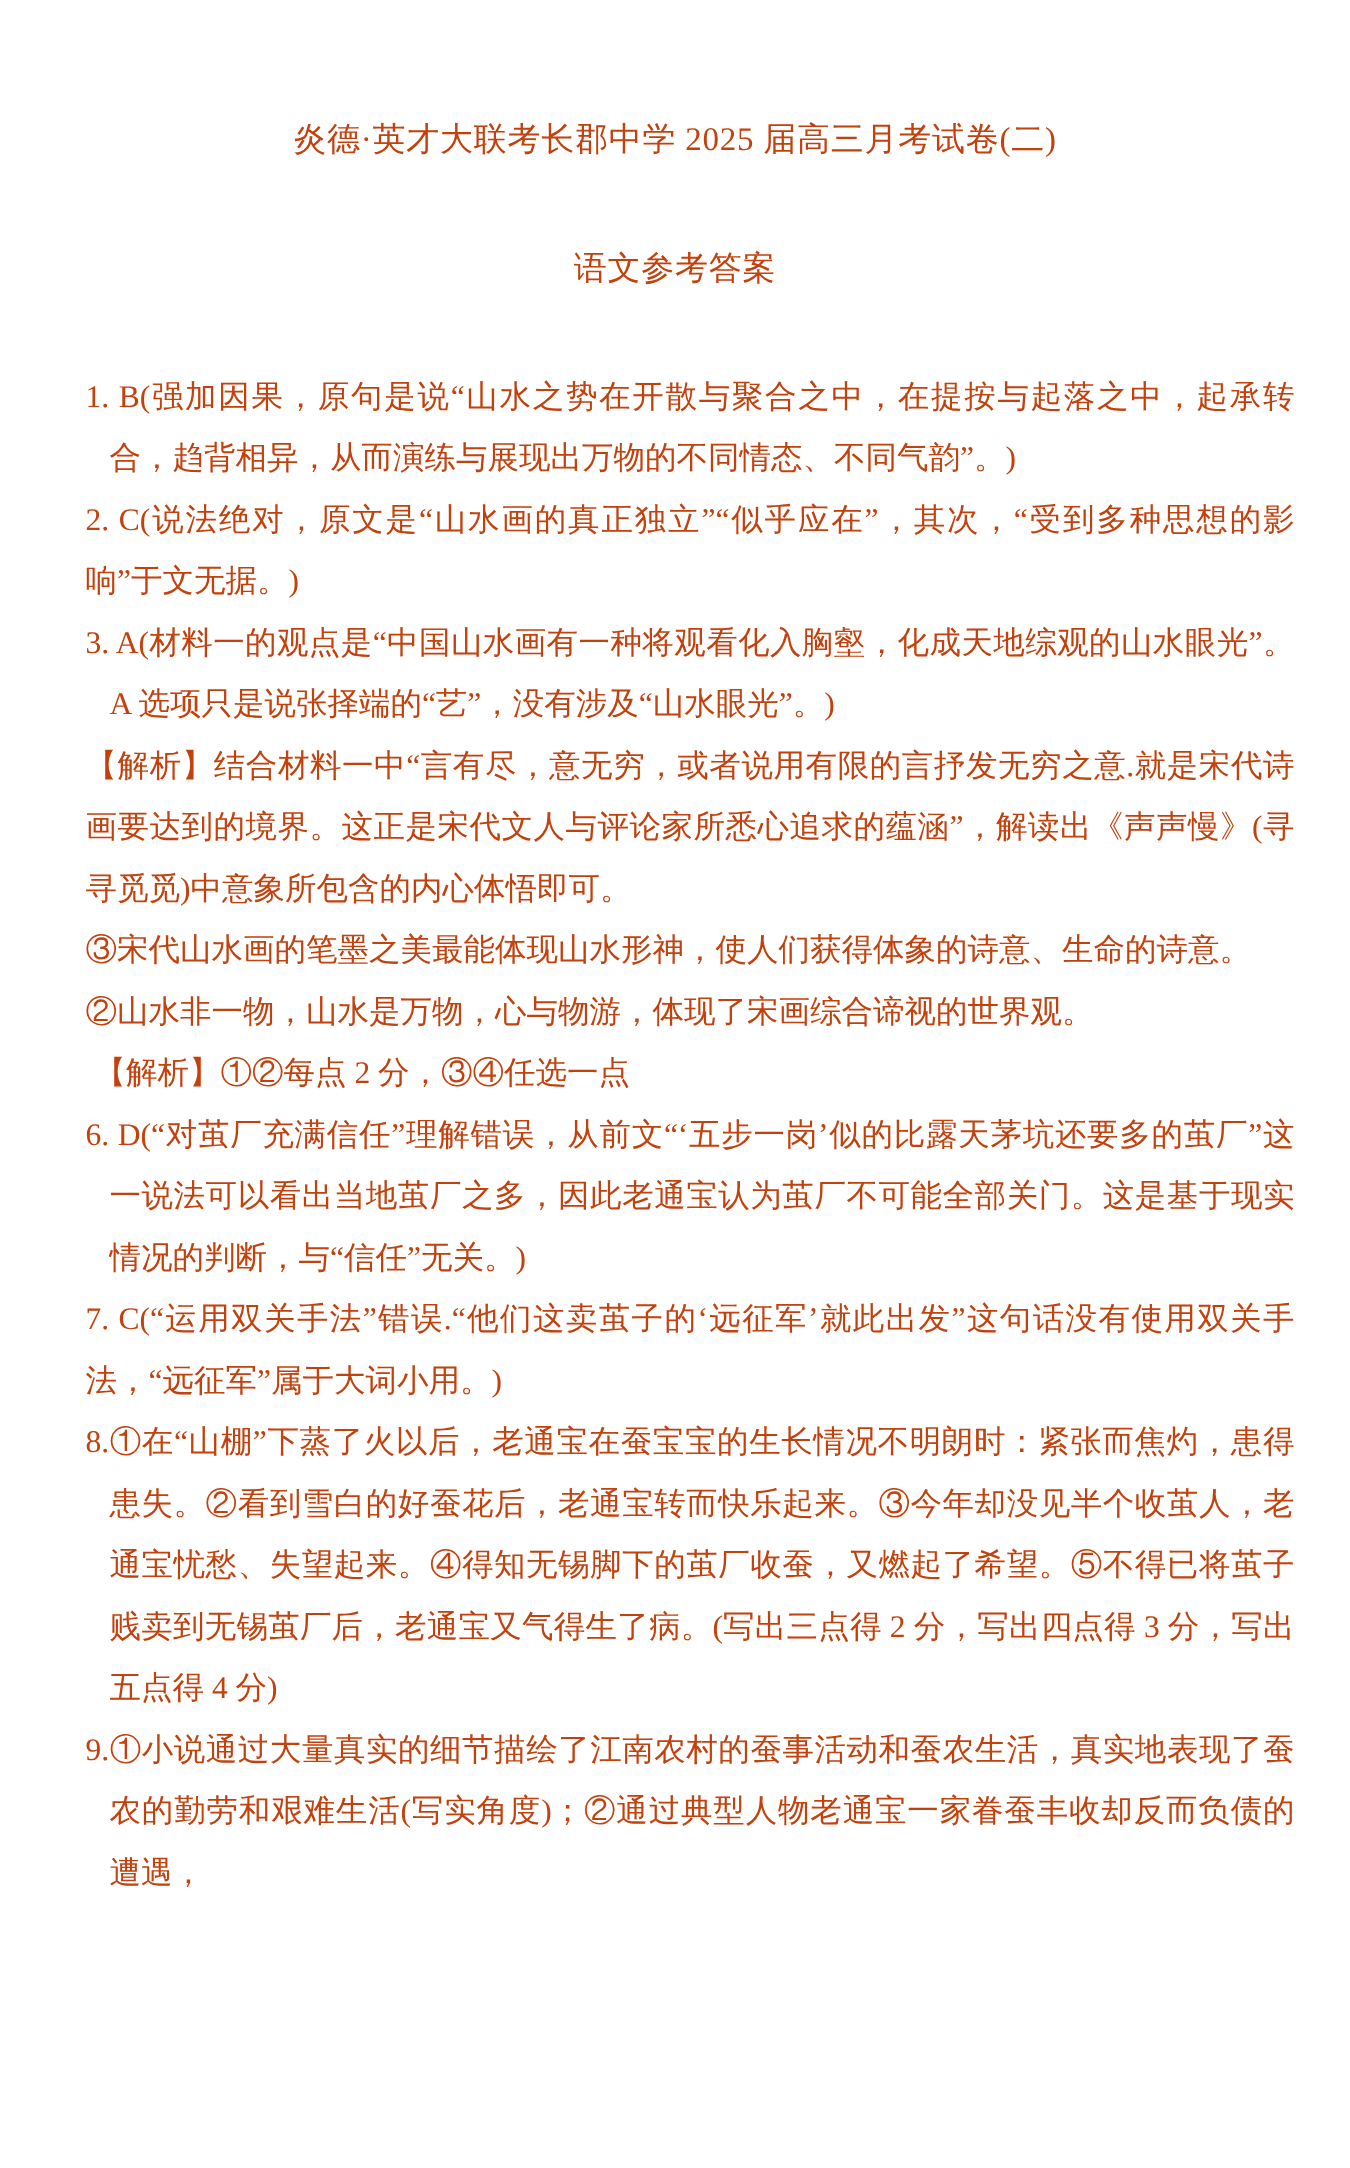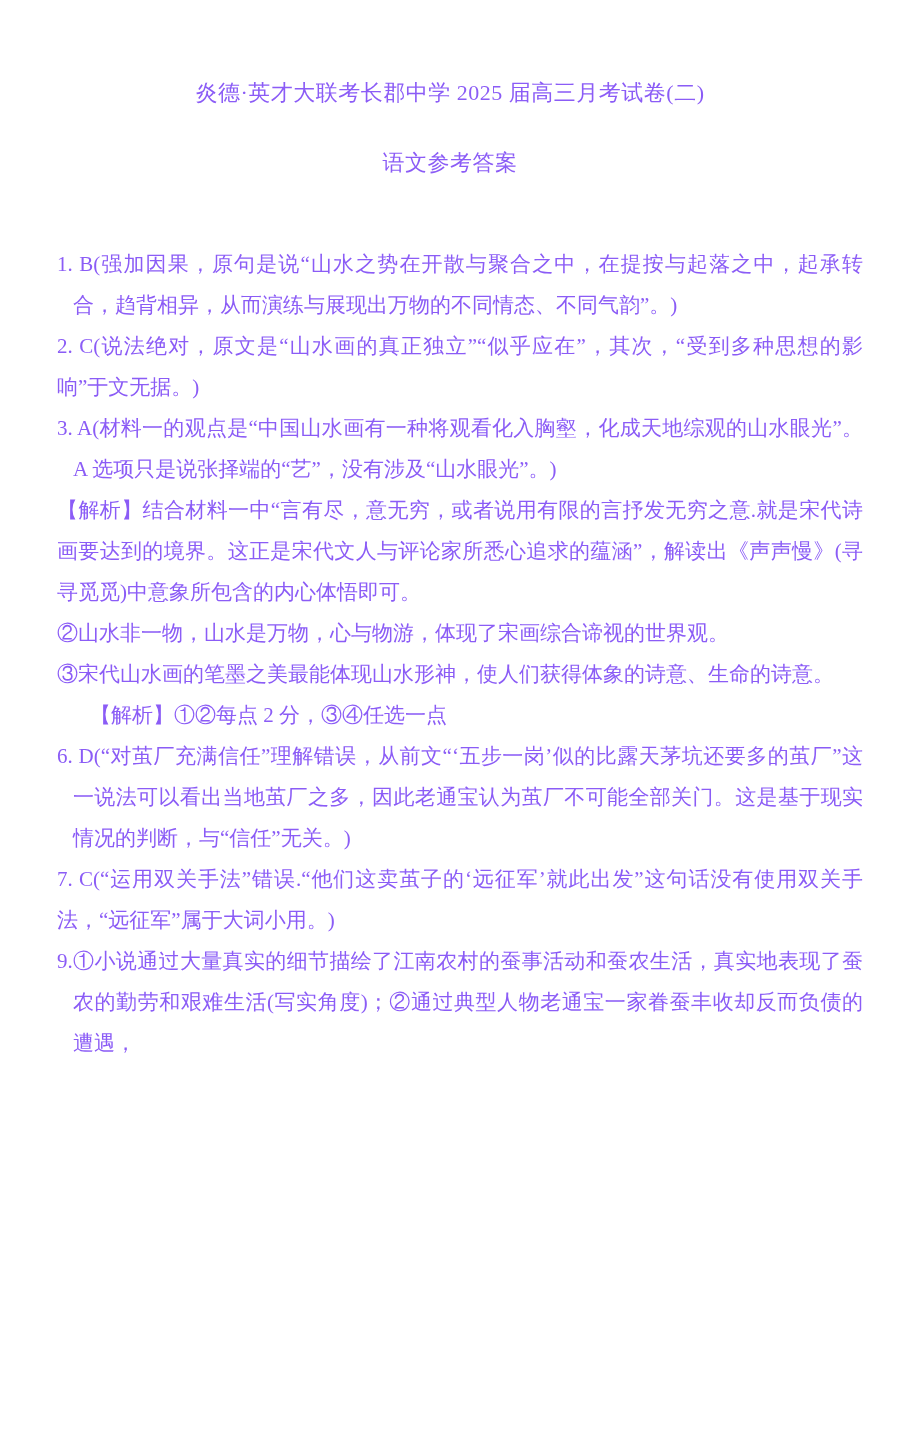--- a/index.html
+++ b/index.html
@@ -5,39 +5,39 @@
   html, body {
     margin: 0;
     padding: 0;
     background: #ffffff;
   }
   .page {
     position: relative;
     width: 900px;
     height: 1445px;
     background: #ffffff;
-    color: #8b5cf6;
+    color: #c2410c;
     font-family: "Liberation Serif", "DejaVu Serif", serif;
     overflow: hidden;
   }
   .doc-title {
     position: absolute;
     top: 78px;
     left: 0;
     width: 900px;
     margin: 0;
     text-align: center;
     font-size: 22px;
     font-weight: 500;
     line-height: 30px;
     letter-spacing: 0.5px;
   }
   .doc-subtitle {
     position: absolute;
-    top: 148px;
+    top: 164px;
     left: 0;
     width: 900px;
     margin: 0;
     text-align: center;
     font-size: 22px;
     font-weight: 500;
     line-height: 30px;
     letter-spacing: 0.5px;
   }
   .content {
@@ -54,21 +54,20 @@
     text-align: justify;
     text-justify: inter-ideograph;
     word-break: break-all;
   }
   .content p.hang {
     padding-left: 16px;
     text-indent: -16px;
   }
   .content p.jx-indent {
     padding-left: 6px;
-    margin-left: 27px;
   }
 </style>
 </head>
 <body>
 
 <div class="page">
 
   <h1 class="doc-title">炎德·英才大联考长郡中学 2025 届高三月考试卷(二)</h1>
 
   <h2 class="doc-subtitle">语文参考答案</h2>
@@ -78,28 +77,29 @@
     <p class="hang">1. B(强加因果，原句是说“山水之势在开散与聚合之中，在提按与起落之中，起承转合，趋背相异，从而演练与展现出万物的不同情态、不同气韵”。)</p>
 
     <p class="flush">2. C(说法绝对，原文是“山水画的真正独立”“似乎应在”，其次，“受到多种思想的影响”于文无据。)</p>
 
     <p class="hang">3. A(材料一的观点是“中国山水画有一种将观看化入胸壑，化成天地综观的山水眼光”。A 选项只是说张择端的“艺”，没有涉及“山水眼光”。)</p>
 
 
     <p class="flush">【解析】结合材料一中“言有尽，意无穷，或者说用有限的言抒发无穷之意.就是宋代诗画要达到的境界。这正是宋代文人与评论家所悉心追求的蕴涵”，解读出《声声慢》(寻寻觅觅)中意象所包含的内心体悟即可。</p>
 
 
+    <p class="flush">③宋代山水画的笔墨之美最能体现山水形神，使人们获得体象的诗意、生命的诗意。</p>
+
     <p class="flush">②山水非一物，山水是万物，心与物游，体现了宋画综合谛视的世界观。</p>
-
-    <p class="flush">③宋代山水画的笔墨之美最能体现山水形神，使人们获得体象的诗意、生命的诗意。</p>
 
 
     <p class="jx-indent">【解析】①②每点 2 分，③④任选一点</p>
 
     <p class="hang">6. D(“对茧厂充满信任”理解错误，从前文“‘五步一岗’似的比露天茅坑还要多的茧厂”这一说法可以看出当地茧厂之多，因此老通宝认为茧厂不可能全部关门。这是基于现实情况的判断，与“信任”无关。)</p>
 
     <p class="flush">7. C(“运用双关手法”错误.“他们这卖茧子的‘远征军’就此出发”这句话没有使用双关手法，“远征军”属于大词小用。)</p>
 
+    <p class="hang">8.①在“山棚”下蒸了火以后，老通宝在蚕宝宝的生长情况不明朗时：紧张而焦灼，患得患失。②看到雪白的好蚕花后，老通宝转而快乐起来。③今年却没见半个收茧人，老通宝忧愁、失望起来。④得知无锡脚下的茧厂收蚕，又燃起了希望。⑤不得已将茧子贱卖到无锡茧厂后，老通宝又气得生了病。(写出三点得 2 分，写出四点得 3 分，写出五点得 4 分)</p>
 
     <p class="hang">9.①小说通过大量真实的细节描绘了江南农村的蚕事活动和蚕农生活，真实地表现了蚕农的勤劳和艰难生活(写实角度)；②通过典型人物老通宝一家眷蚕丰收却反而负债的遭遇，</p>
 
   </div>
 </div>
 
 </body></html>

